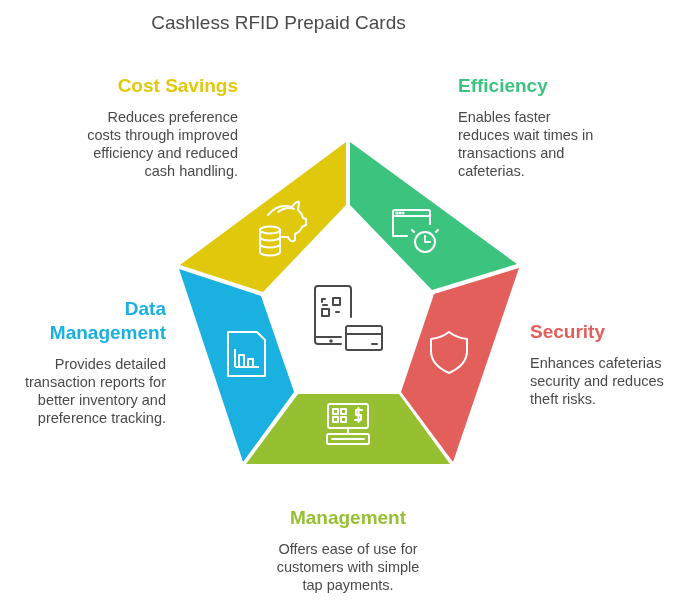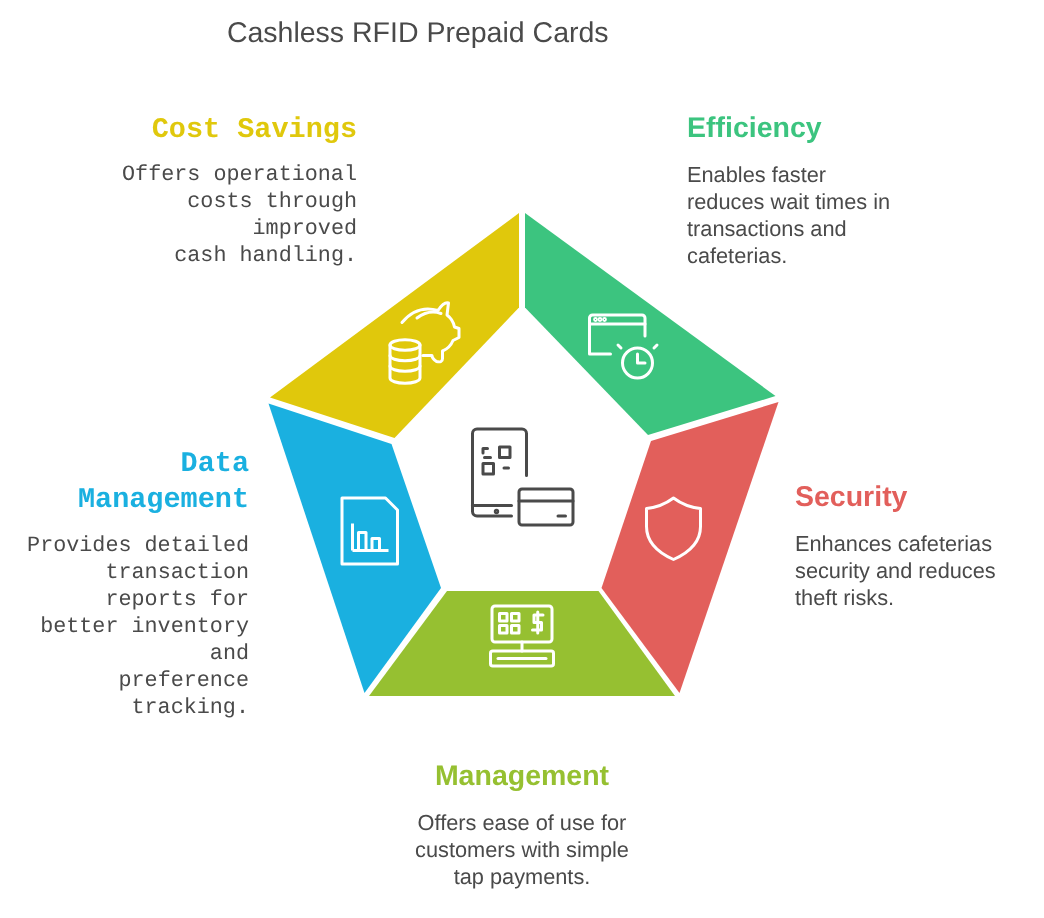--- a/index.html
+++ b/index.html
@@ -1,21 +1,21 @@
 <!DOCTYPE html>
 <html><head>
 <meta charset="utf-8">
 <style>
   html, body { margin:0; padding:0; background:#ffffff; }
   body { width:696px; height:612px; position:relative; overflow:hidden; font-family:"Liberation Sans", sans-serif; }
   .title { position:absolute; left:0; width:557px; top:12px; text-align:center; font-size:19px; color:#4a4a4a; }
   .block { position:absolute; }
   .heading { font-weight:bold; font-size:19px; line-height:24px; }
   .desc { font-size:14.5px; line-height:18px; color:#4a4a4a; margin-top:10px; }
-  .right { text-align:right;font-family:Liberation Mono, monospace; }
+  .right { text-align:right; }
   .center { text-align:center; }
   svg { position:absolute; left:0; top:0; }
 </style>
 </head>
 <body>
 
 <div class="title">Cashless RFID Prepaid Cards</div>
 
 <svg width="696" height="612" viewBox="0 0 696 612">
 
@@ -78,22 +78,23 @@
     <line x1="336" y1="312" x2="339" y2="312"></line>
     <rect x="346" y="326" width="36" height="24" rx="2"></rect>
     <line x1="346" y1="334" x2="382" y2="334"></line>
     <line x1="372" y1="344" x2="377" y2="344"></line>
   </g>
 </svg>
 
 <div class="block right" style="left:60px; top:74px; width:178px;">
   <div class="heading" style="color:#e0c80c;">Cost Savings</div>
   <div class="desc">
-    <div>Offers operational</div>
+    <div>Reduces preference</div>
     <div>costs through improved</div>
+    <div>efficiency and reduced</div>
     <div>cash handling.</div>
   </div>
 </div>
 
 <div class="block" style="left:458px; top:74px; width:200px;">
   <div class="heading" style="color:#3cc47f;">Efficiency</div>
   <div class="desc">
     <div>Enables faster</div>
     <div>reduces wait times in</div>
     <div>transactions and</div>

